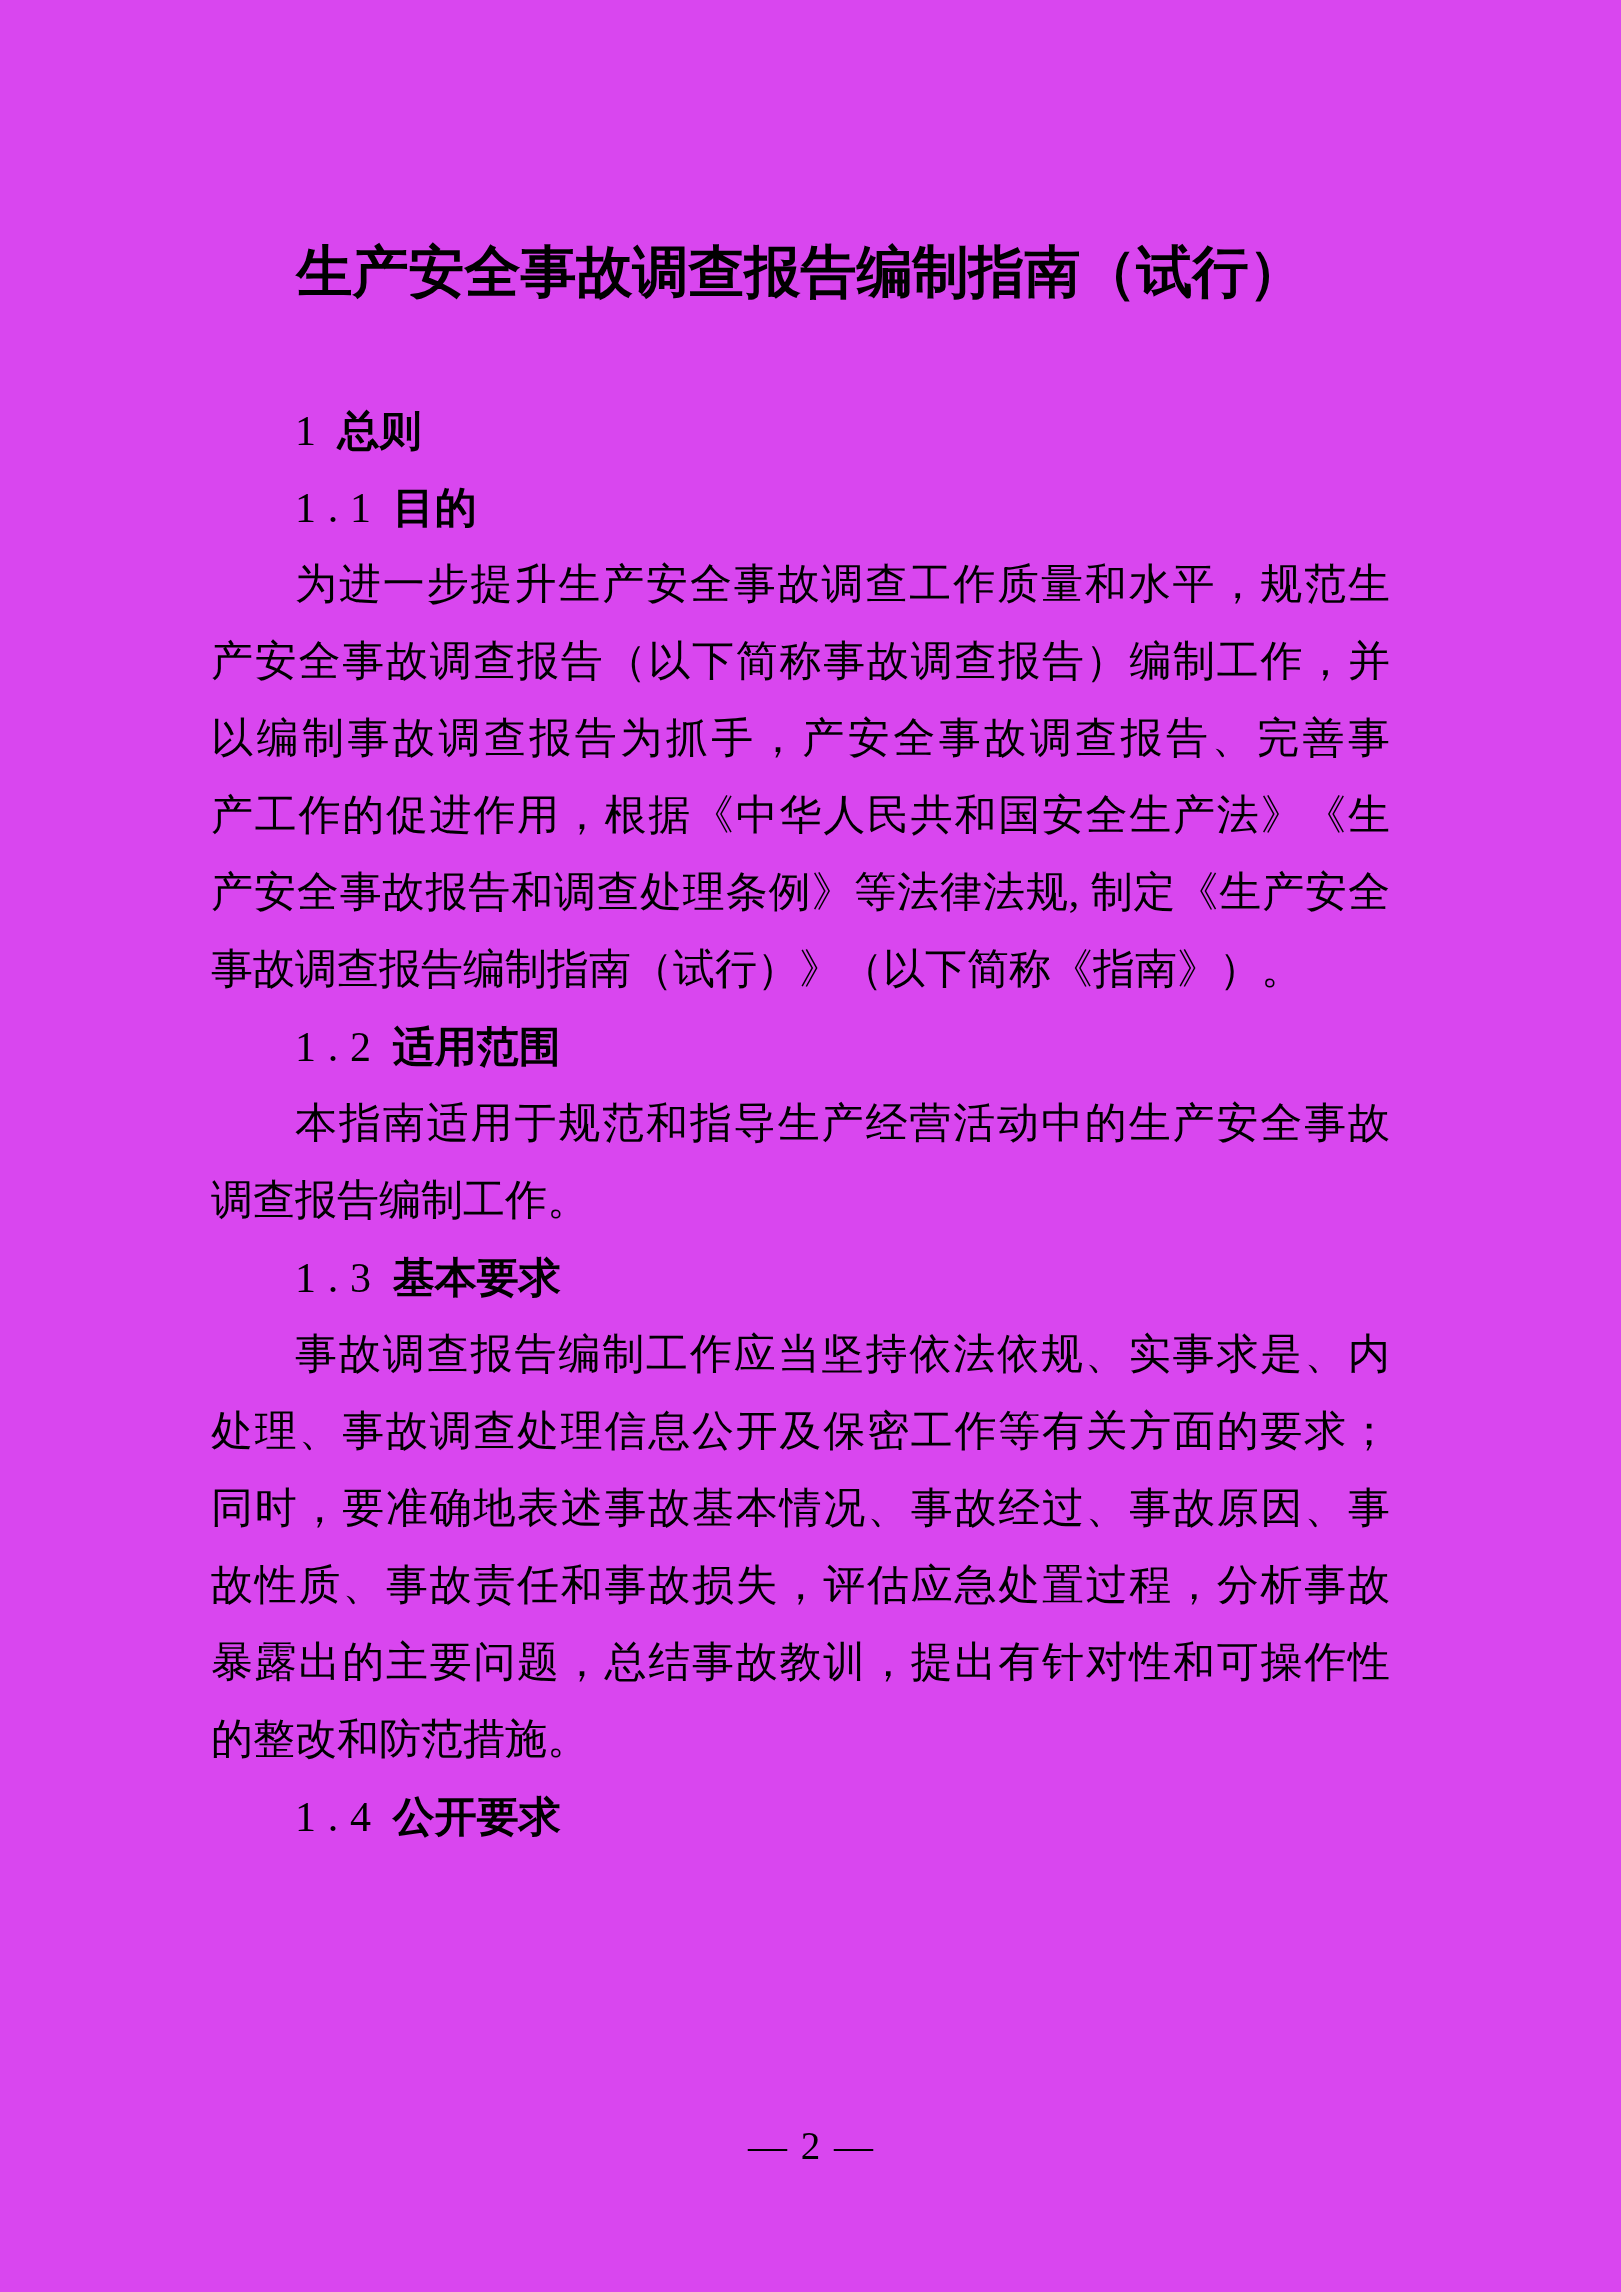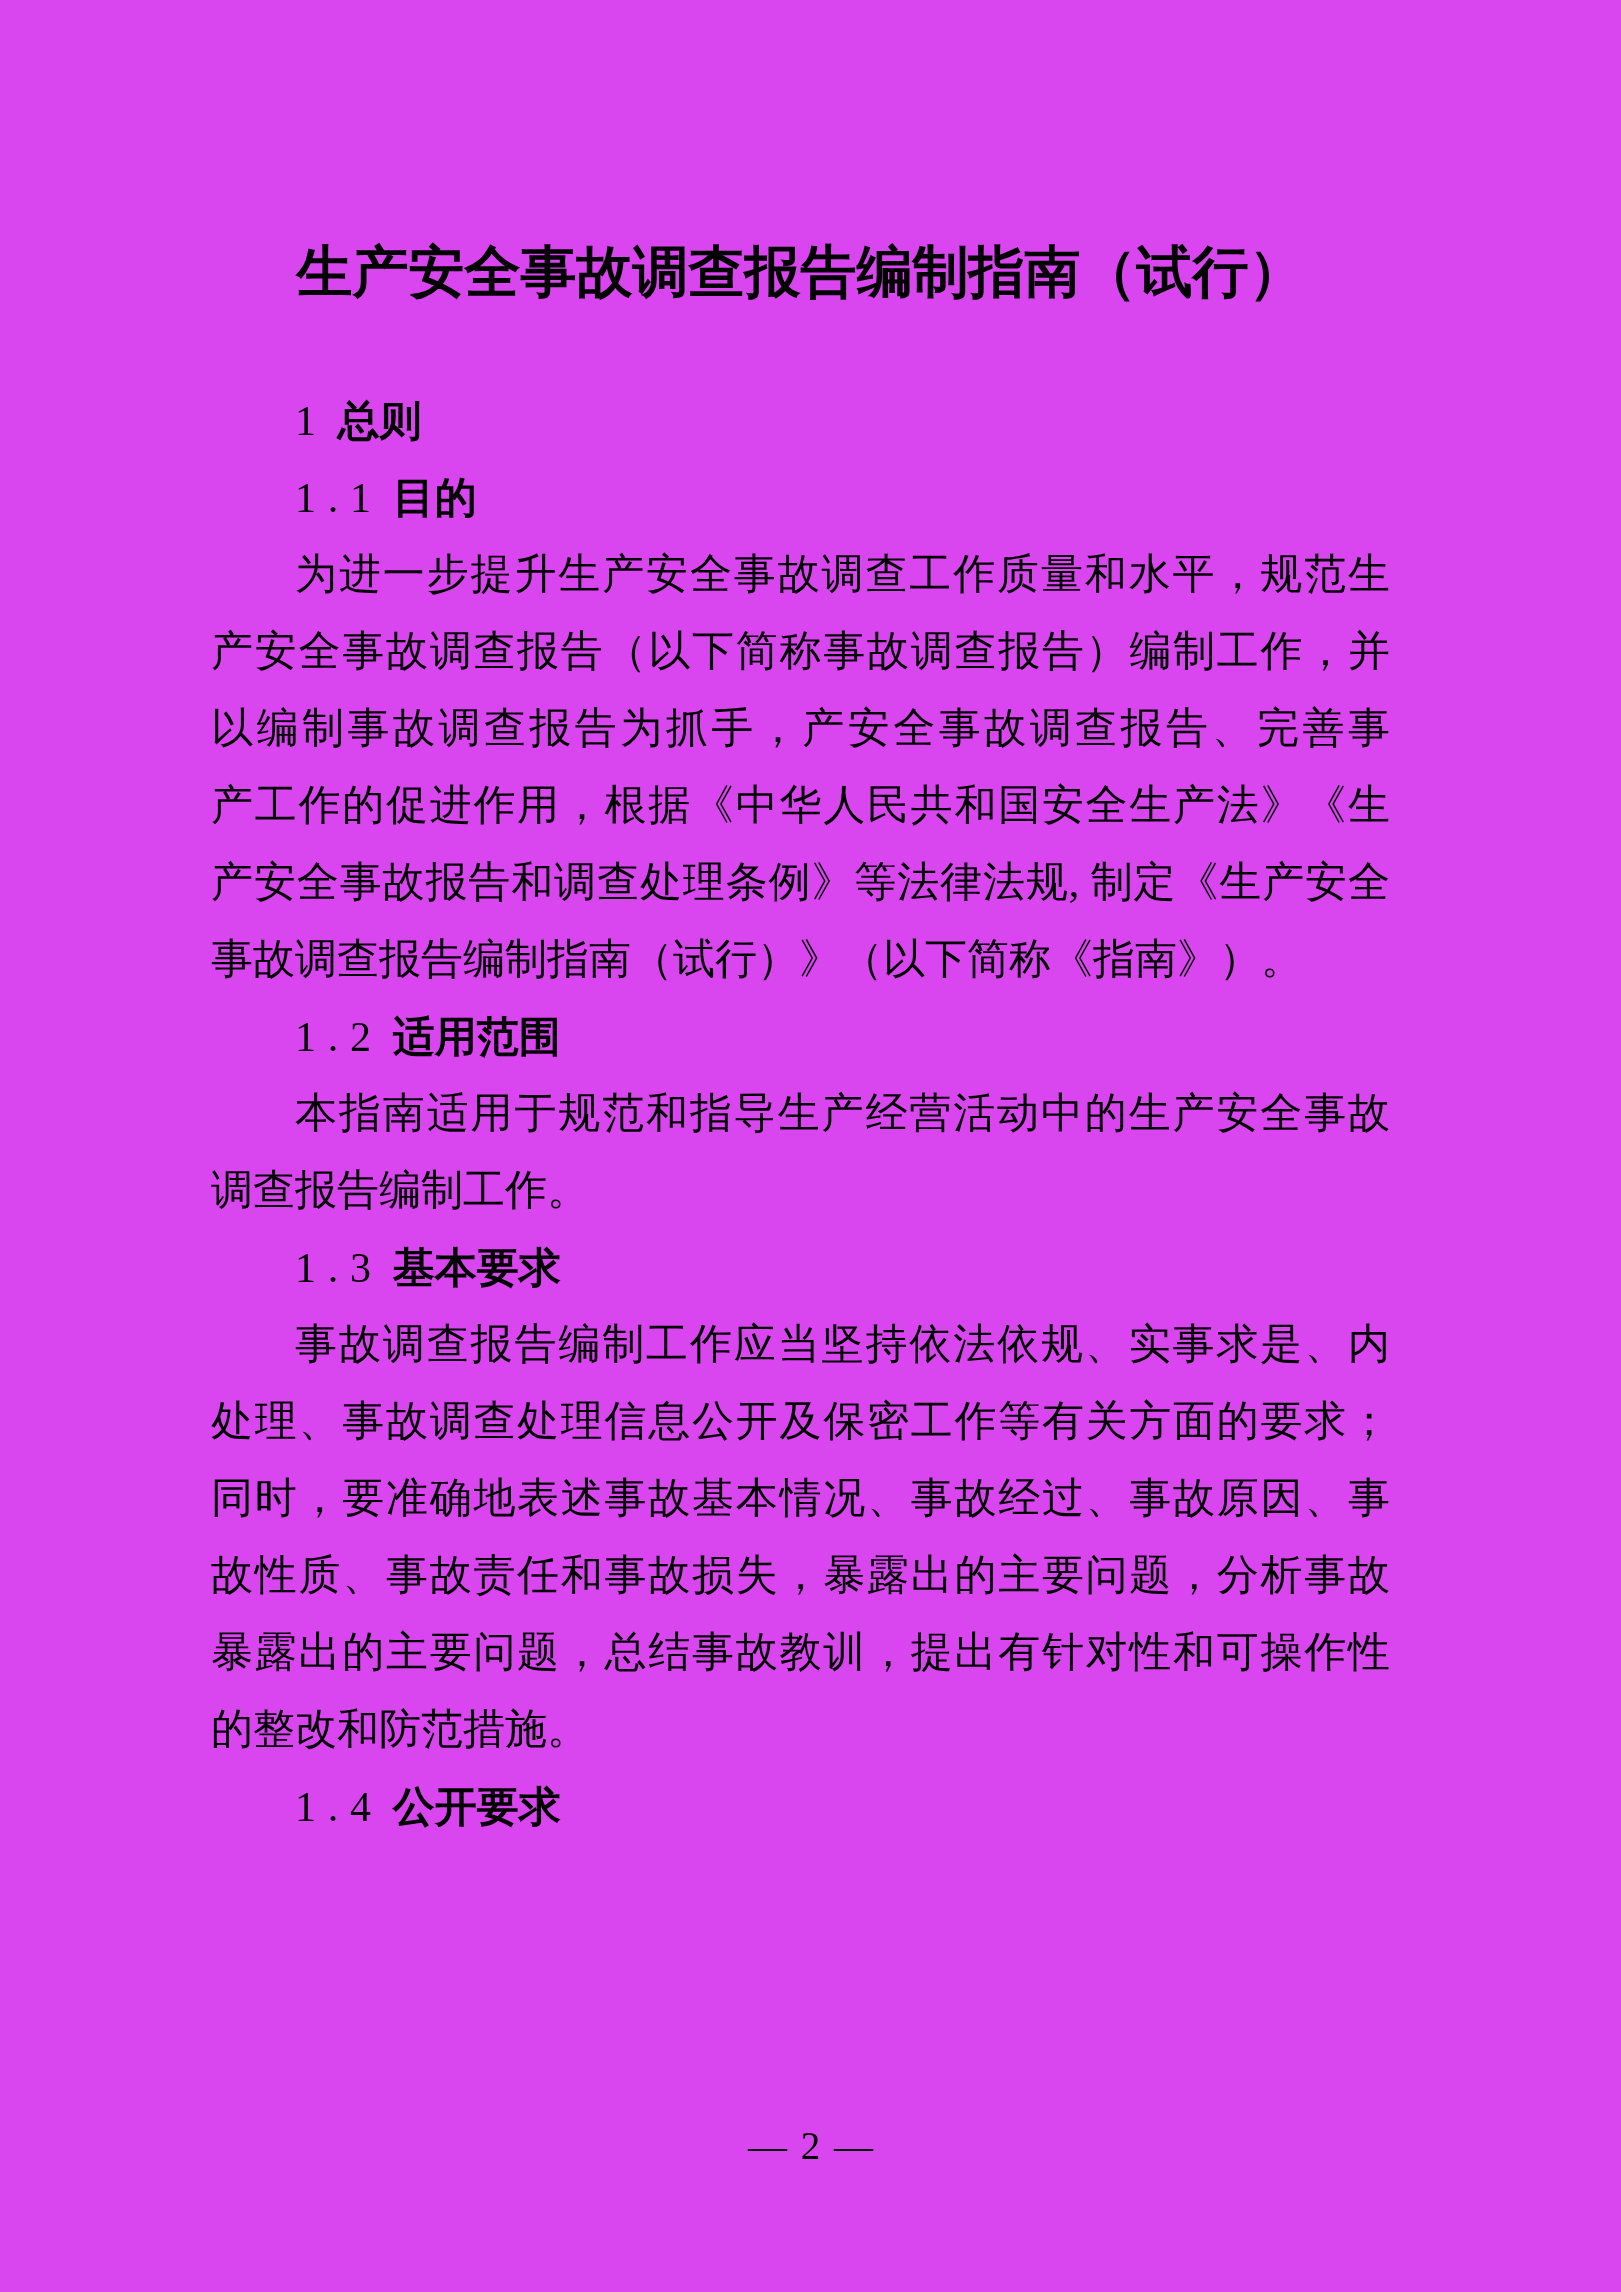--- a/index.html
+++ b/index.html
@@ -25,21 +25,21 @@
     white-space: nowrap;
   }
   .doc-body {
     position: absolute;
     left: 211px;
     top: 392px;
     width: 1179px;
   }
   .line {
     height: 77px;
-    line-height: 57px;
+    line-height: 77px;
     font-size: 42px;
     white-space: nowrap;
   }
   .line.fill {
     white-space: normal;
     text-align: justify;
     text-align-last: justify;
     text-justify: inter-ideograph;
   }
   .line.indent { text-indent: 84px; }
@@ -81,21 +81,21 @@
       <div class="line fill">产工作的促进作用，根据《中华人民共和国安全生产法》《生</div>
       <div class="line fill">产安全事故报告和调查处理条例》等法律法规, 制定《生产安全</div>
       <div class="line">事故调查报告编制指南（试行）》（以下简称《指南》）。</div>
       <div class="line heading indent"><span class="hnum">1.2</span><span class="hlabel">适用范围</span></div>
       <div class="line indent fill">本指南适用于规范和指导生产经营活动中的生产安全事故</div>
       <div class="line">调查报告编制工作。</div>
       <div class="line heading indent"><span class="hnum">1.3</span><span class="hlabel">基本要求</span></div>
       <div class="line indent fill">事故调查报告编制工作应当坚持依法依规、实事求是、内</div>
       <div class="line fill">处理、事故调查处理信息公开及保密工作等有关方面的要求；</div>
       <div class="line fill">同时，要准确地表述事故基本情况、事故经过、事故原因、事</div>
-      <div class="line fill">故性质、事故责任和事故损失，暴露出的主要问题，分析事故</div>
+      <div class="line fill">故性质、事故责任和事故损失，评估应急处置过程，分析事故</div>
       <div class="line fill">暴露出的主要问题，总结事故教训，提出有针对性和可操作性</div>
       <div class="line">的整改和防范措施。</div>
       <div class="line heading indent"><span class="hnum">1.4</span><span class="hlabel">公开要求</span></div>
     </div>
 
   <div class="page-footer">
     <span class="dash">—</span><span class="pnum">2</span><span class="dash">—</span>
   </div>
 
 </div>

